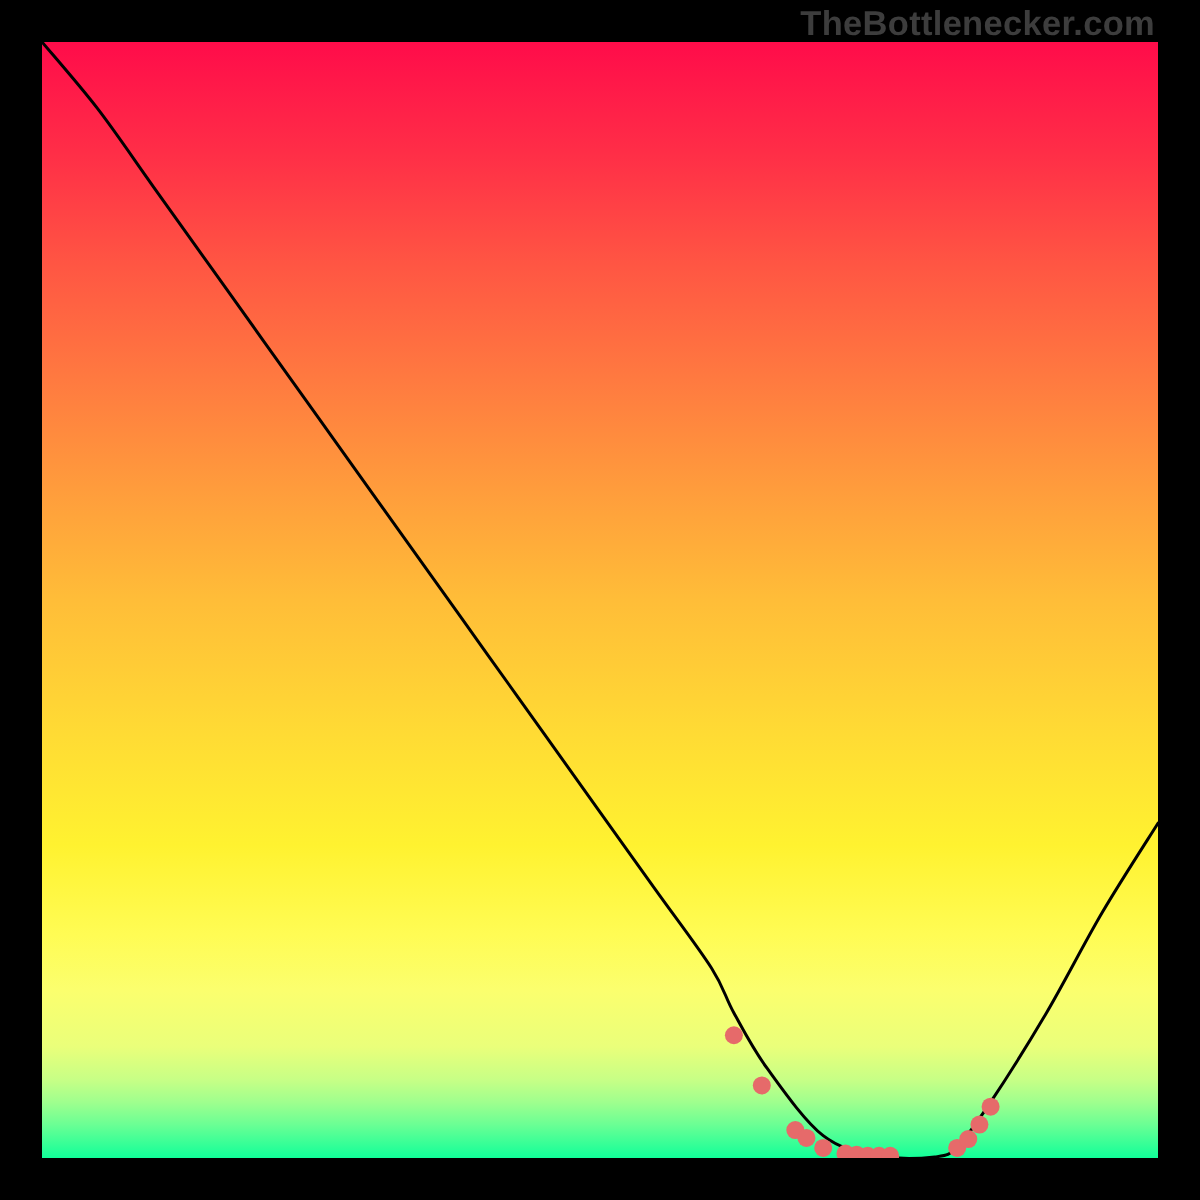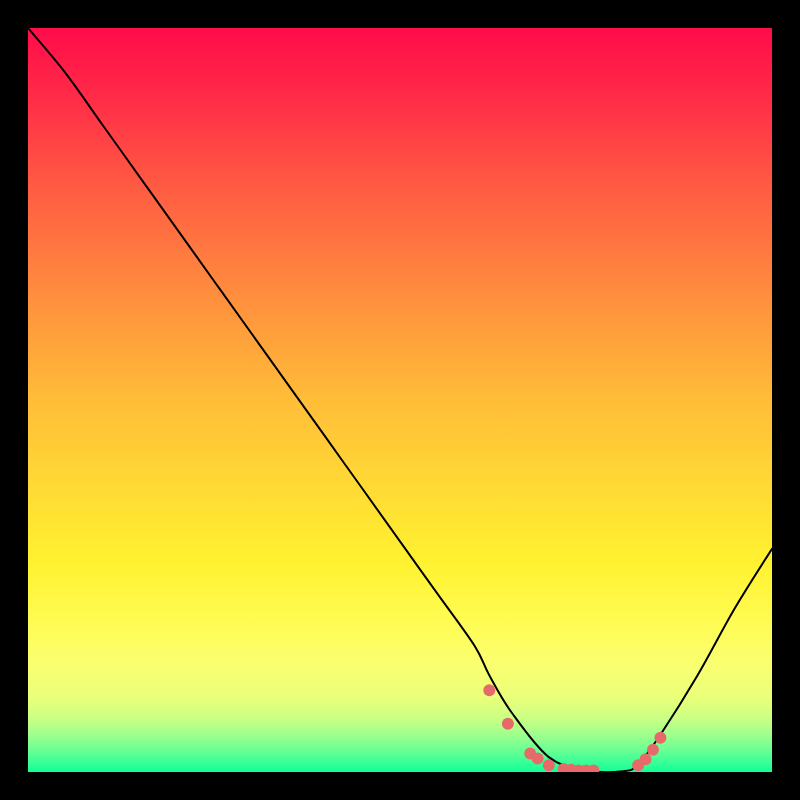--- a/index.html
+++ b/index.html
@@ -68,20 +68,21 @@
     font-weight: 600;
     color: #3d3d3d;
     letter-spacing: 0.2px;
   }
 </style>
 </head>
 <body>
 
 <div class="frame">
 
+  <div class="watermark">TheBottlenecker.com</div>
 
   <div class="plot-area">
     <div class="gradient-bg"></div>
     <svg class="lineplot" viewBox="0 0 744 744" preserveAspectRatio="none">
       <g>
         <path id="curve-path" fill="none" stroke="#000000" stroke-width="2" stroke-linecap="round" stroke-linejoin="round" d="M 0.00 0.00 C 6.20 7.44, 24.80 28.52, 37.20 44.64 C 49.60 60.76, 62.00 79.36, 74.40 96.72 C 86.80 114.08, 99.20 131.44, 111.60 148.80 C 124.00 166.16, 136.40 183.52, 148.80 200.88 C 161.20 218.24, 173.60 235.60, 186.00 252.96 C 198.40 270.32, 210.80 287.68, 223.20 305.04 C 235.60 322.40, 248.00 339.76, 260.40 357.12 C 272.80 374.48, 285.20 391.84, 297.60 409.20 C 310.00 426.56, 322.40 443.92, 334.80 461.28 C 347.20 478.64, 359.60 496.00, 372.00 513.36 C 384.40 530.72, 396.80 548.08, 409.20 565.44 C 421.60 582.80, 437.72 603.88, 446.40 617.52 C 455.08 631.16, 455.08 636.12, 461.28 647.28 C 467.48 658.44, 473.68 670.84, 483.60 684.48 C 493.52 698.12, 508.40 719.45, 520.80 729.12 C 533.20 738.79, 545.60 740.16, 558.00 742.51 C 570.40 744.87, 586.52 744.25, 595.20 743.26 C 603.88 742.26, 603.88 742.64, 610.08 736.56 C 616.28 730.48, 622.48 721.68, 632.40 706.80 C 642.32 691.92, 657.20 668.36, 669.60 647.28 C 682.00 626.20, 694.40 601.40, 706.80 580.32 C 719.20 559.24, 737.80 530.72, 744.00 520.80"></path>
       </g>
       <g id="marker-group">
           <circle cx="461.28" cy="662.16" r="6" fill="#e66a6a"></circle>
           <circle cx="479.88" cy="695.64" r="6" fill="#e66a6a"></circle>

